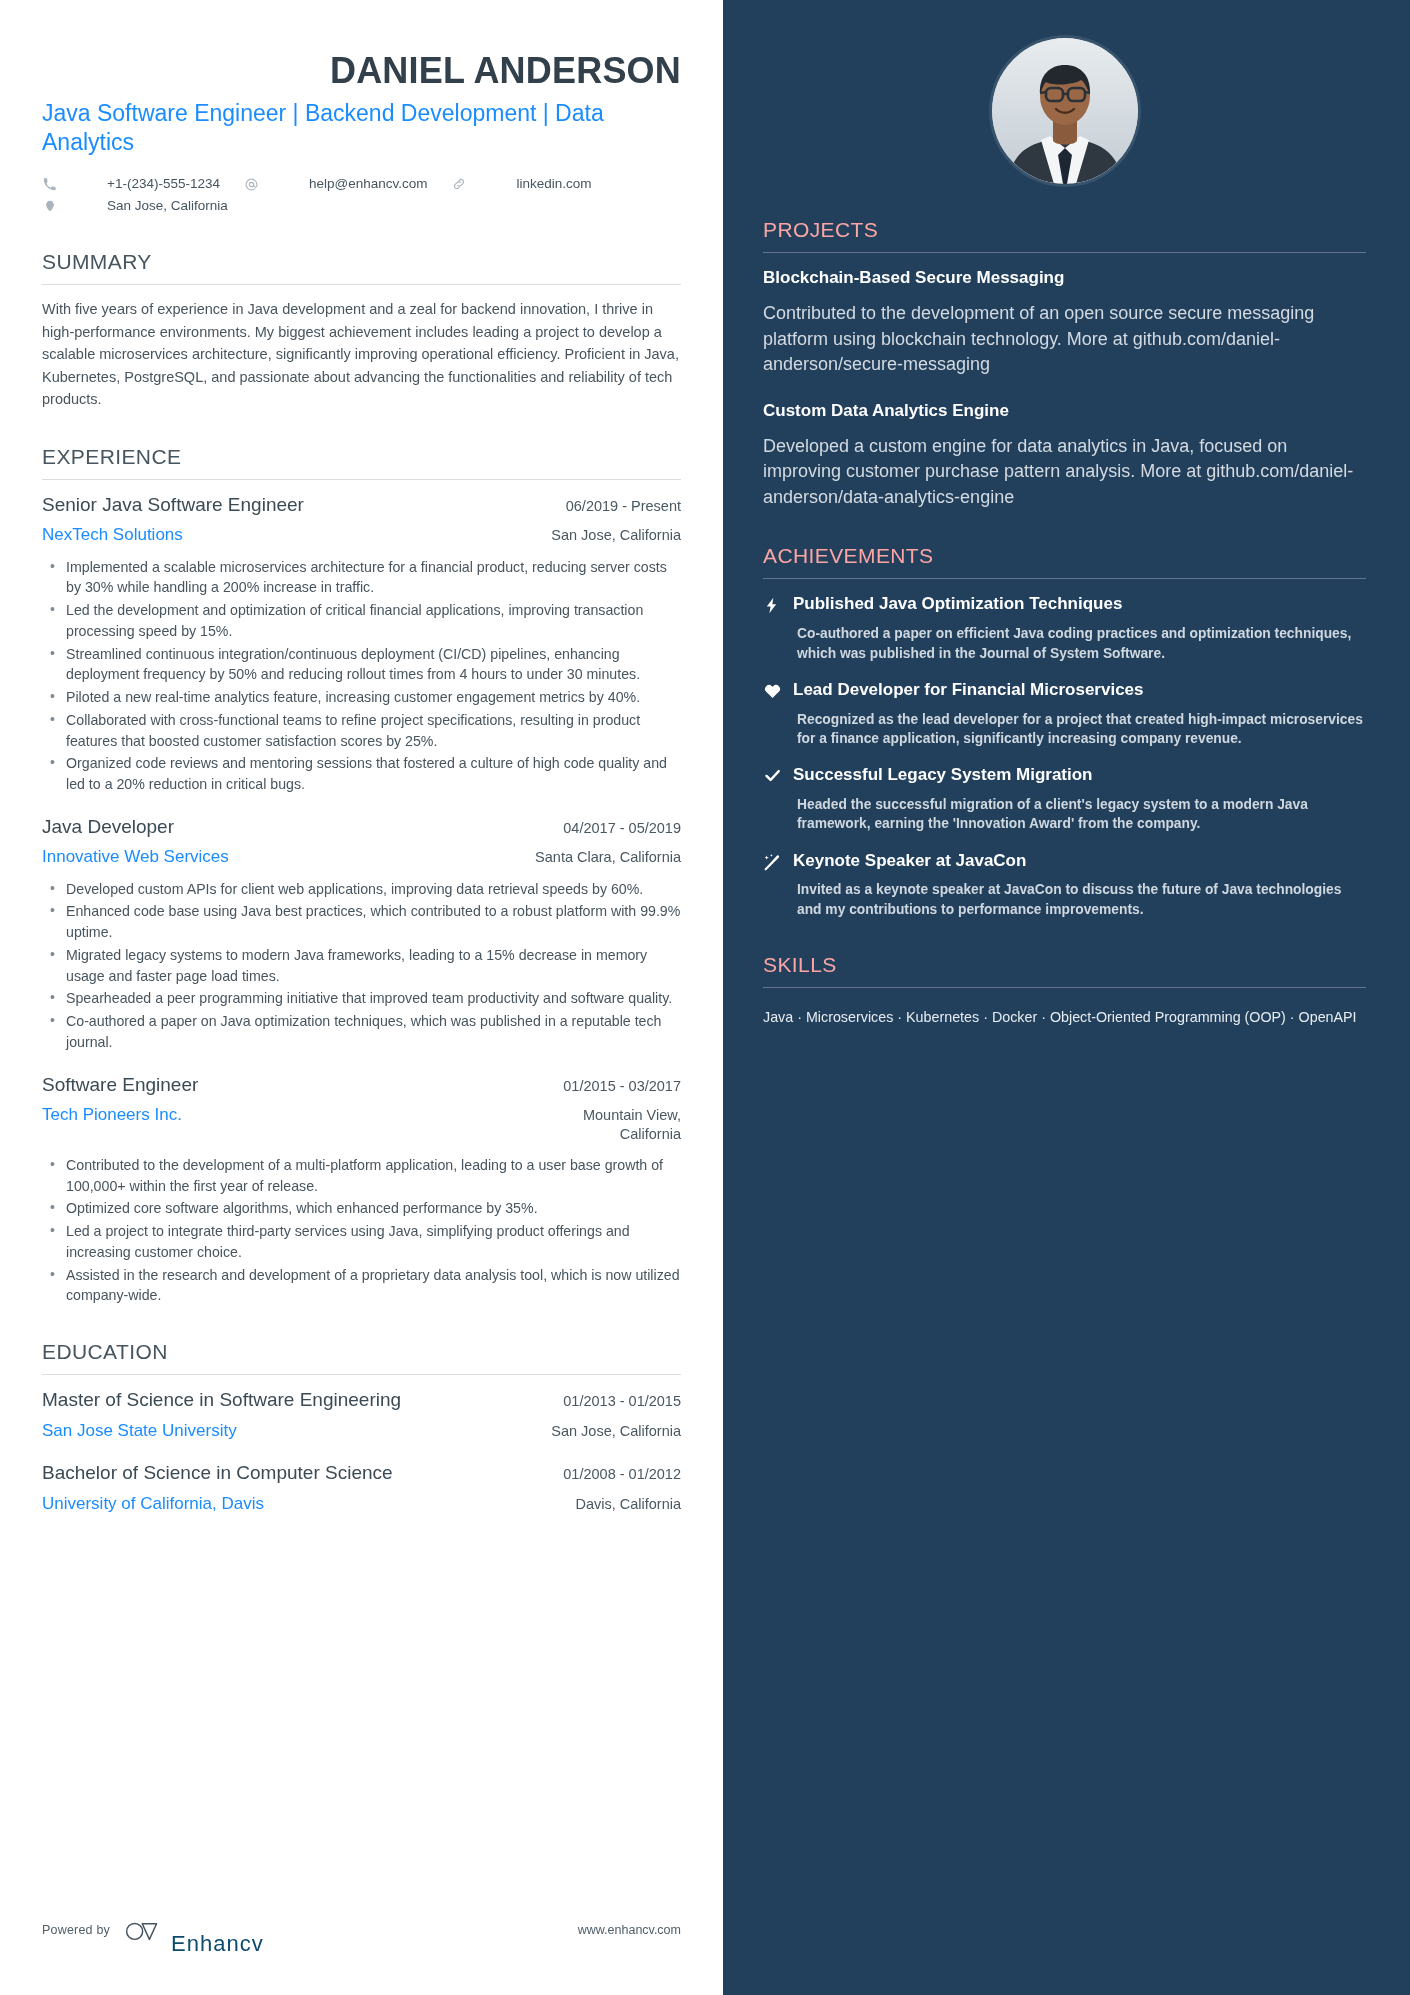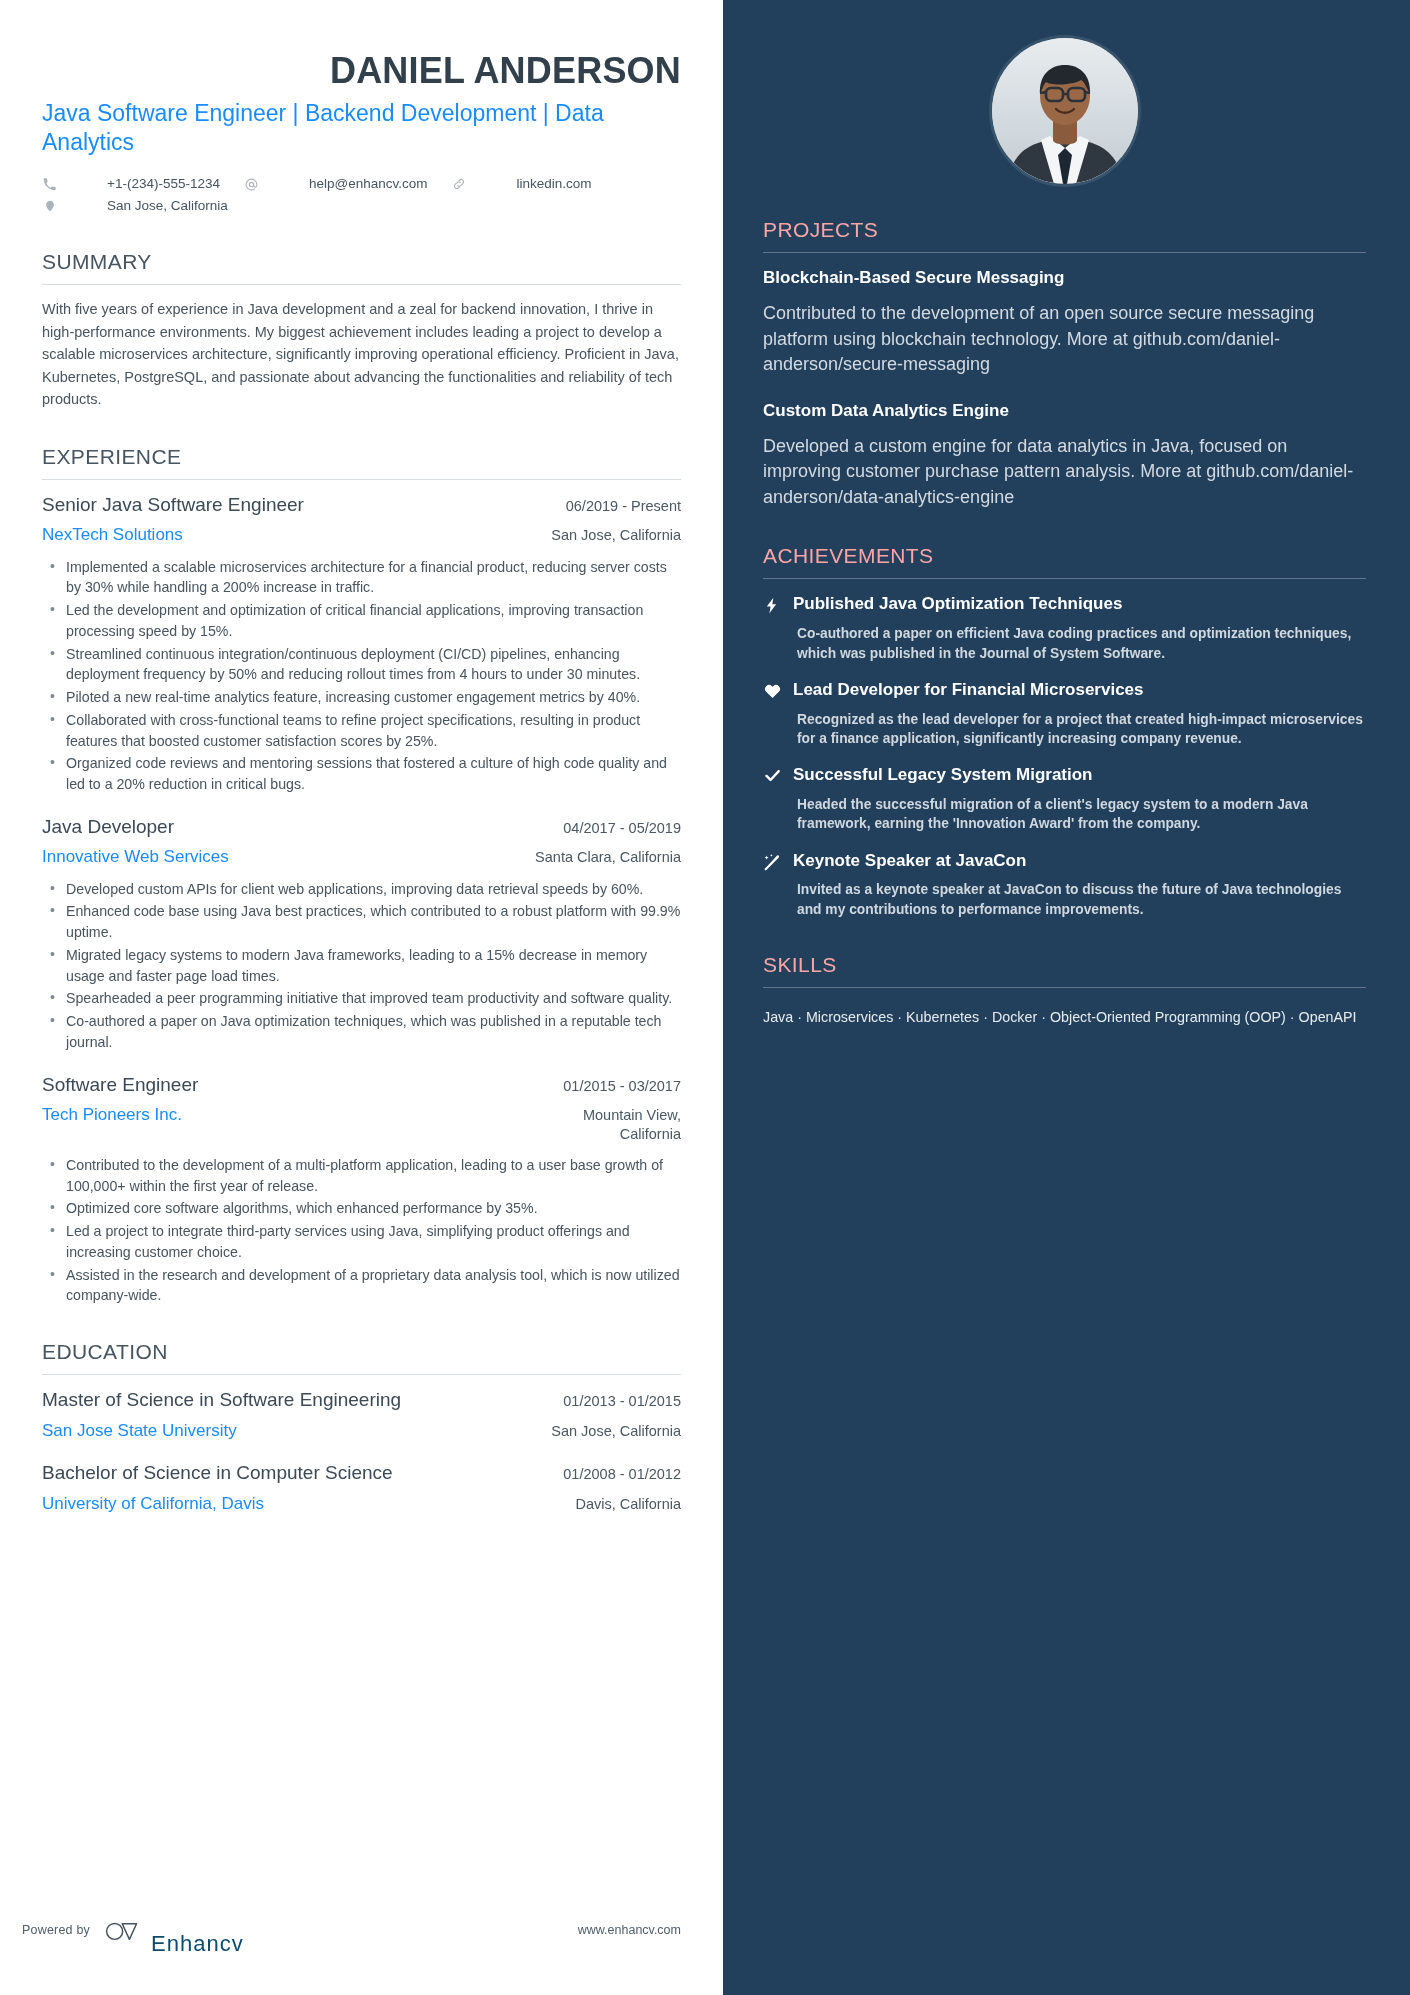--- a/index.html
+++ b/index.html
@@ -90,21 +90,21 @@
   .ach-body { flex: 1 1 auto; font-weight: bold; }
   .ach-title { font-size: 17px; color: #ffffff; line-height: 1.28; }
   .ach-desc { font-size: 13.8px; color: #cfd7df; line-height: 1.4; margin-top: 9px; padding-left: 4px; }
 
   .skills { font-size: 14.3px; color: #e7ecf1; line-height: 2.15; }
   .skill-sep { color: #e7ecf1; }
 
   
   .footer {
     position: absolute; left: 0; bottom: 0; width: 723px;
-    padding: 0 42px 38px 22px; display: flex; align-items: center;
+    padding: 0 42px 38px 42px; display: flex; align-items: center;
     justify-content: space-between;
     gap: 8px;
   }
   .powered { display: flex; align-items: center; gap: 14px; }
   .powered-txt { font-size: 12.5px; color: #50606b; letter-spacing: .2px; }
   .brandmark { display: flex; align-items: center; gap: 9px; }
   .brandmark svg { display: block; }
   .brand-name { font-size: 22px; color: #0c4a6e; letter-spacing: 1px; margin-top: 28px; }
   .site { font-size: 12.5px; color: #50606b; }
 </style>

